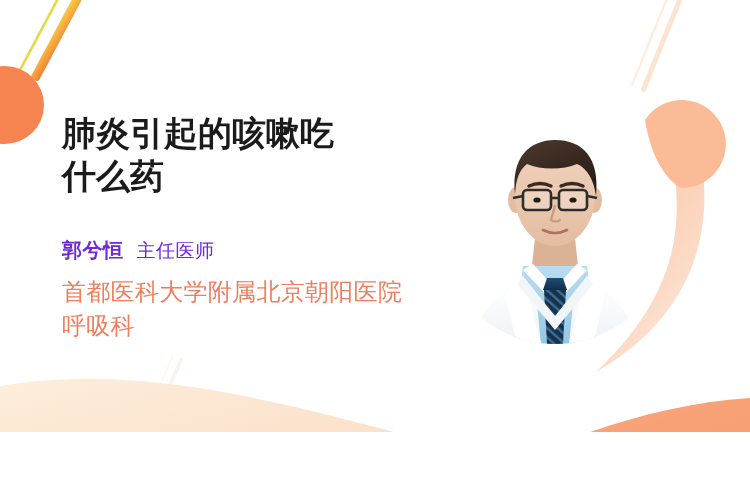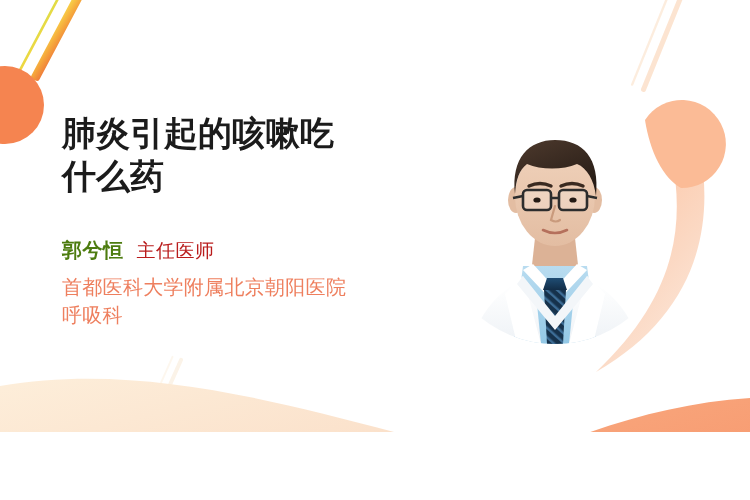--- a/index.html
+++ b/index.html
@@ -46,37 +46,36 @@
   }
   .doctor-line {
     margin-top: 39px;
     display: flex;
     align-items: baseline;
     gap: 13px;
   }
   .doctor-name {
     font-size: 20px;
     font-weight: bold;
-    color: #4d7c0f;
+    color: #6d28d9;
     letter-spacing: 0.5px;
   }
   .doctor-title {
     font-size: 19px;
     font-weight: normal;
-    color: #b91c1c;
+    color: #6d28d9;
     letter-spacing: 0.5px;
   }
   .affiliation {
     margin-top: 11px;
-    font-size: 20px;
+    font-size: 24px;
     line-height: 1.42;
     color: #ee7f5e;
     white-space: pre-line;
     letter-spacing: 0.3px;
-    font-family: Liberation Mono, monospace;
   }
 
   
   .portrait-wrap {
     position: absolute;
     left: 437px;
     top: 108px;
     width: 236px;
     height: 236px;
     z-index: 30;

